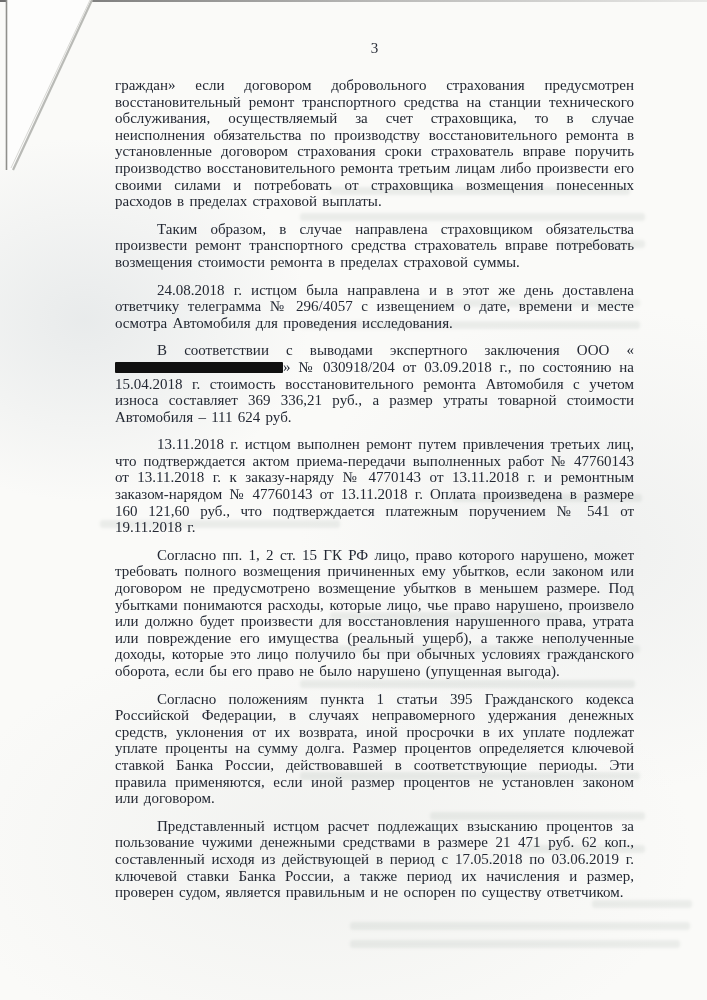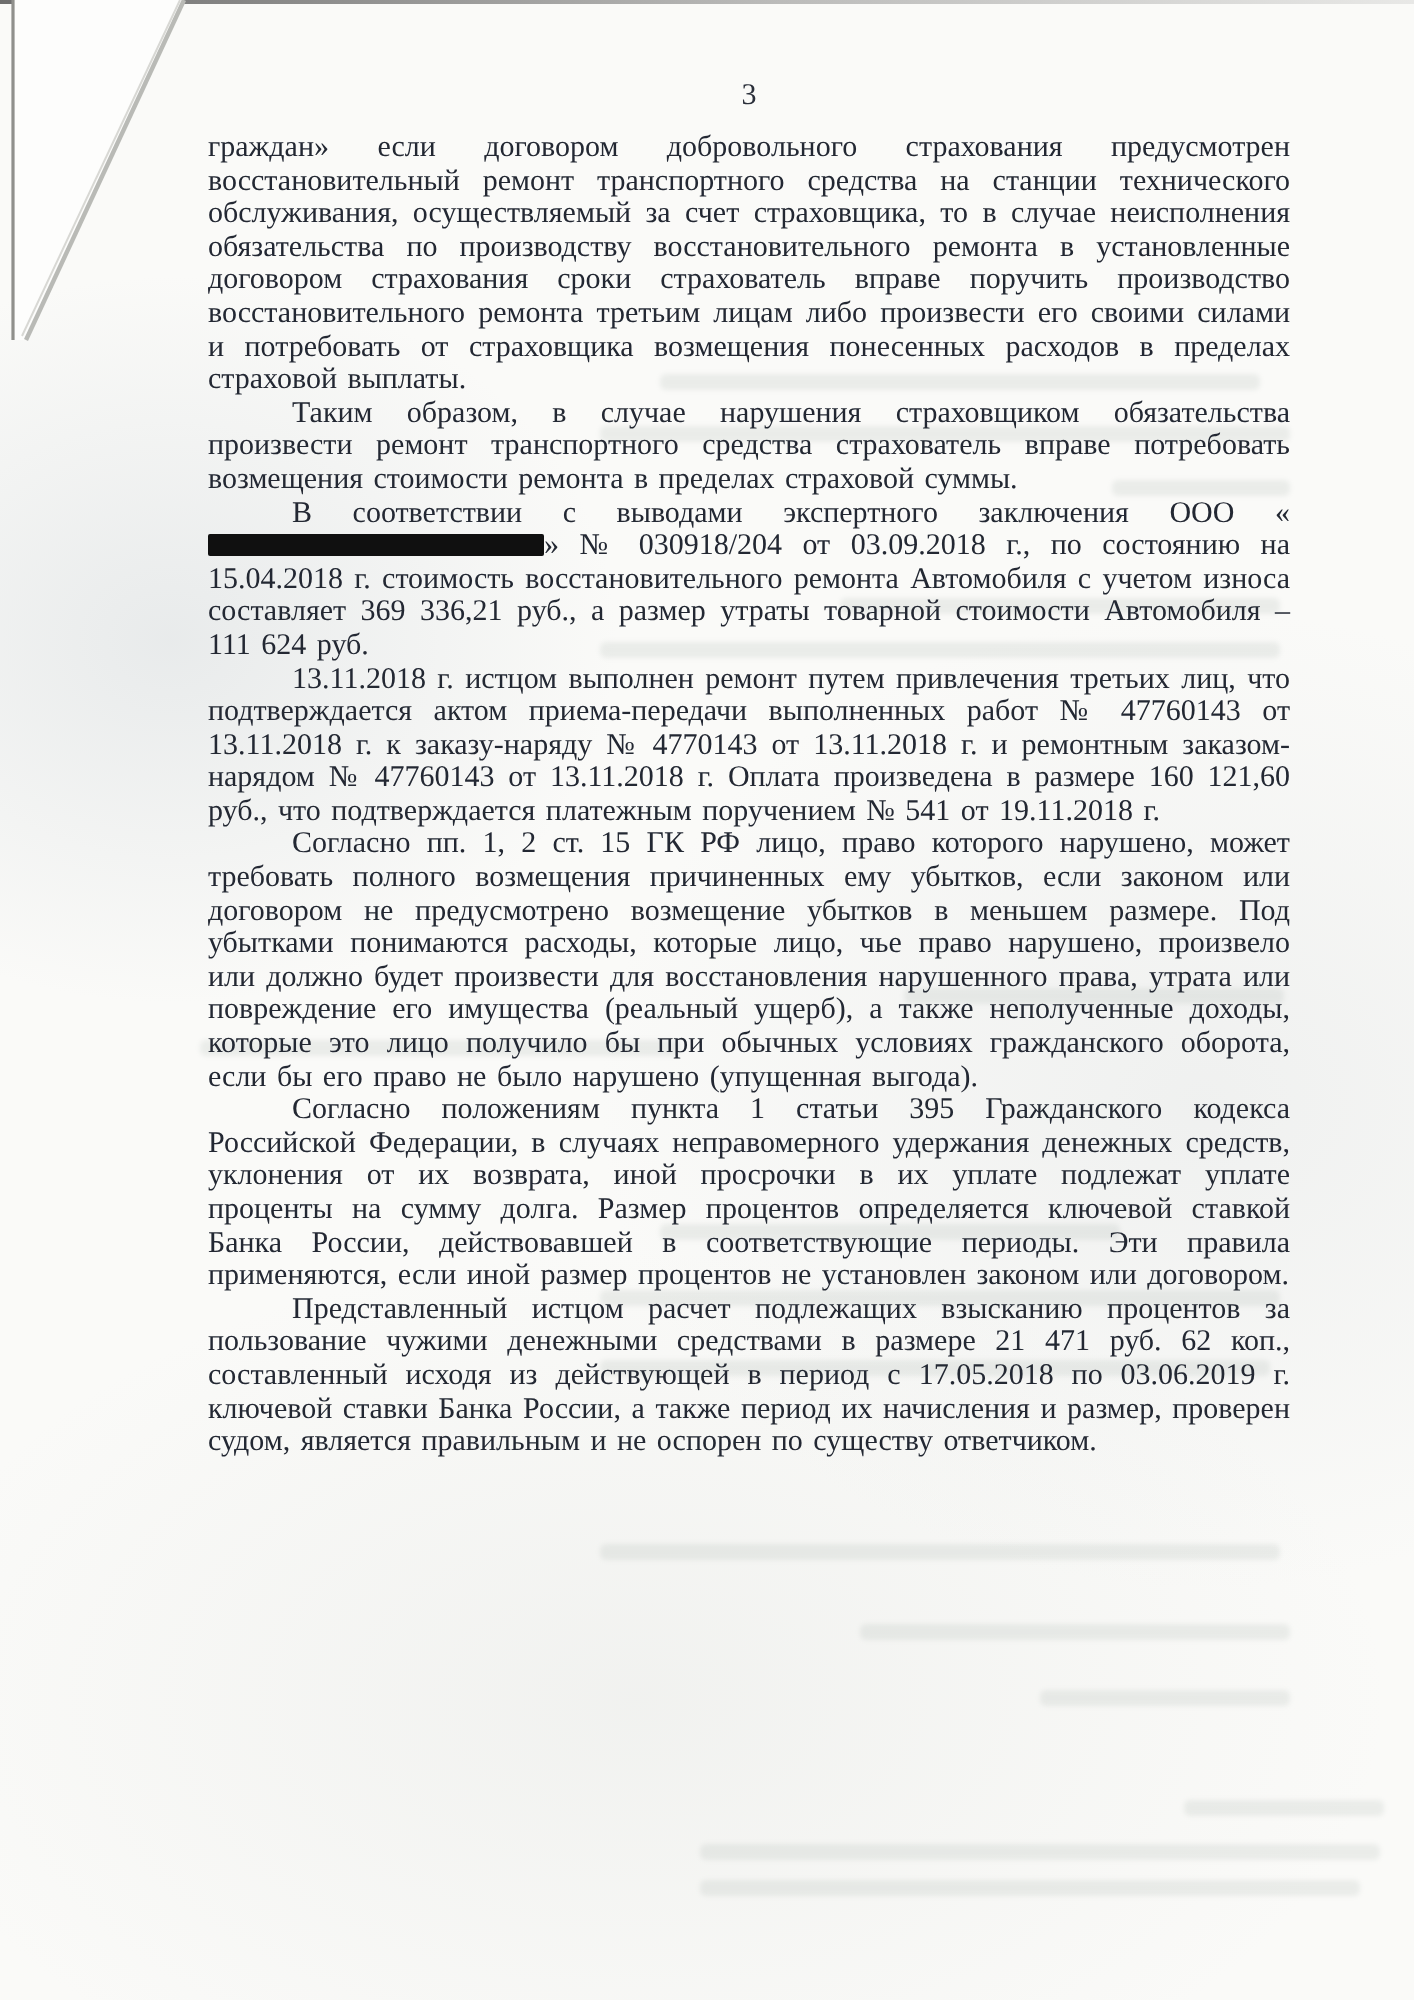--- a/index.html
+++ b/index.html
@@ -43,21 +43,21 @@
     top: 66px;
     left: 104px;
     right: 62px;
     color: #232833;
     font-size: 15px;
     line-height: 16.6px;
     text-align: justify;
     z-index: 2;
   }
   .text-body p {
-    margin: 0;
+    margin: 11px;
     word-spacing: 1.5px;
   }
   .text-body p.indent { text-indent: 42px; }
   .redaction {
     display: inline-block;
     width: 168px;
     height: 11px;
     border-radius: 1px;
     transform: translateY(1px);
   }
@@ -99,21 +99,22 @@
   <div class="bleed" style="left:430px; top:812px; width:215px;"></div>
   <div class="bleed" style="left:520px; top:845px; width:125px;"></div>
   <div class="bleed" style="left:592px; top:900px; width:100px;"></div>
   <div class="bleed" style="left:350px; top:922px; width:340px;"></div>
   <div class="bleed" style="left:350px; top:940px; width:330px;"></div>
 
   <div class="page-number">3</div>
 
   <div class="text-body" id="text-body">
       <p class="no-indent">граждан» если договором добровольного страхования предусмотрен восстановительный ремонт транспортного средства на станции технического обслуживания, осуществляемый за счет страховщика, то в случае неисполнения обязательства по производству восстановительного ремонта в установленные договором страхования сроки страхователь вправе поручить производство восстановительного ремонта третьим лицам либо произвести его своими силами и потребовать от страховщика возмещения понесенных расходов в пределах страховой выплаты.</p>
-      <p class="indent">Таким образом, в случае нарушения страховщиком обязательства произвести ремонт транспортного средства страхователь вправе потребовать возмещения стоимости ремонта в пределах страховой суммы.</p>
+      <p class="indent">Таким образом, в случае направлена страховщиком обязательства произвести ремонт транспортного средства страхователь вправе потребовать возмещения стоимости ремонта в пределах страховой суммы.</p>
+      <p class="indent">24.08.2018 г. истцом была направлена и в этот же день доставлена ответчику телеграмма № 296/4057 с извещением о дате, времени и месте осмотра Автомобиля для проведения исследования.</p>
       <p class="indent">В соответствии с выводами экспертного заключения ООО «<span class="redaction" style="background: rgb(16, 16, 16);"></span>» № 030918/204 от 03.09.2018 г., по состоянию на 15.04.2018 г. стоимость восстановительного ремонта Автомобиля с учетом износа составляет 369 336,21 руб., а размер утраты товарной стоимости Автомобиля – 111 624 руб.</p>
       <p class="indent">13.11.2018 г. истцом выполнен ремонт путем привлечения третьих лиц, что подтверждается актом приема-передачи выполненных работ № 47760143 от 13.11.2018 г. к заказу-наряду № 4770143 от 13.11.2018 г. и ремонтным заказом-нарядом № 47760143 от 13.11.2018 г. Оплата произведена в размере 160 121,60 руб., что подтверждается платежным поручением № 541 от 19.11.2018 г.</p>
       <p class="indent">Согласно пп. 1, 2 ст. 15 ГК РФ лицо, право которого нарушено, может требовать полного возмещения причиненных ему убытков, если законом или договором не предусмотрено возмещение убытков в меньшем размере. Под убытками понимаются расходы, которые лицо, чье право нарушено, произвело или должно будет произвести для восстановления нарушенного права, утрата или повреждение его имущества (реальный ущерб), а также неполученные доходы, которые это лицо получило бы при обычных условиях гражданского оборота, если бы его право не было нарушено (упущенная выгода).</p>
       <p class="indent">Согласно положениям пункта 1 статьи 395 Гражданского кодекса Российской Федерации, в случаях неправомерного удержания денежных средств, уклонения от их возврата, иной просрочки в их уплате подлежат уплате проценты на сумму долга. Размер процентов определяется ключевой ставкой Банка России, действовавшей в соответствующие периоды. Эти правила применяются, если иной размер процентов не установлен законом или договором.</p>
       <p class="indent">Представленный истцом расчет подлежащих взысканию процентов за пользование чужими денежными средствами в размере 21 471 руб. 62 коп., составленный исходя из действующей в период с 17.05.2018 по 03.06.2019 г. ключевой ставки Банка России, а также период их начисления и размер, проверен судом, является правильным и не оспорен по существу ответчиком.</p>
     </div>
 
 </div>
 
 </body></html>

